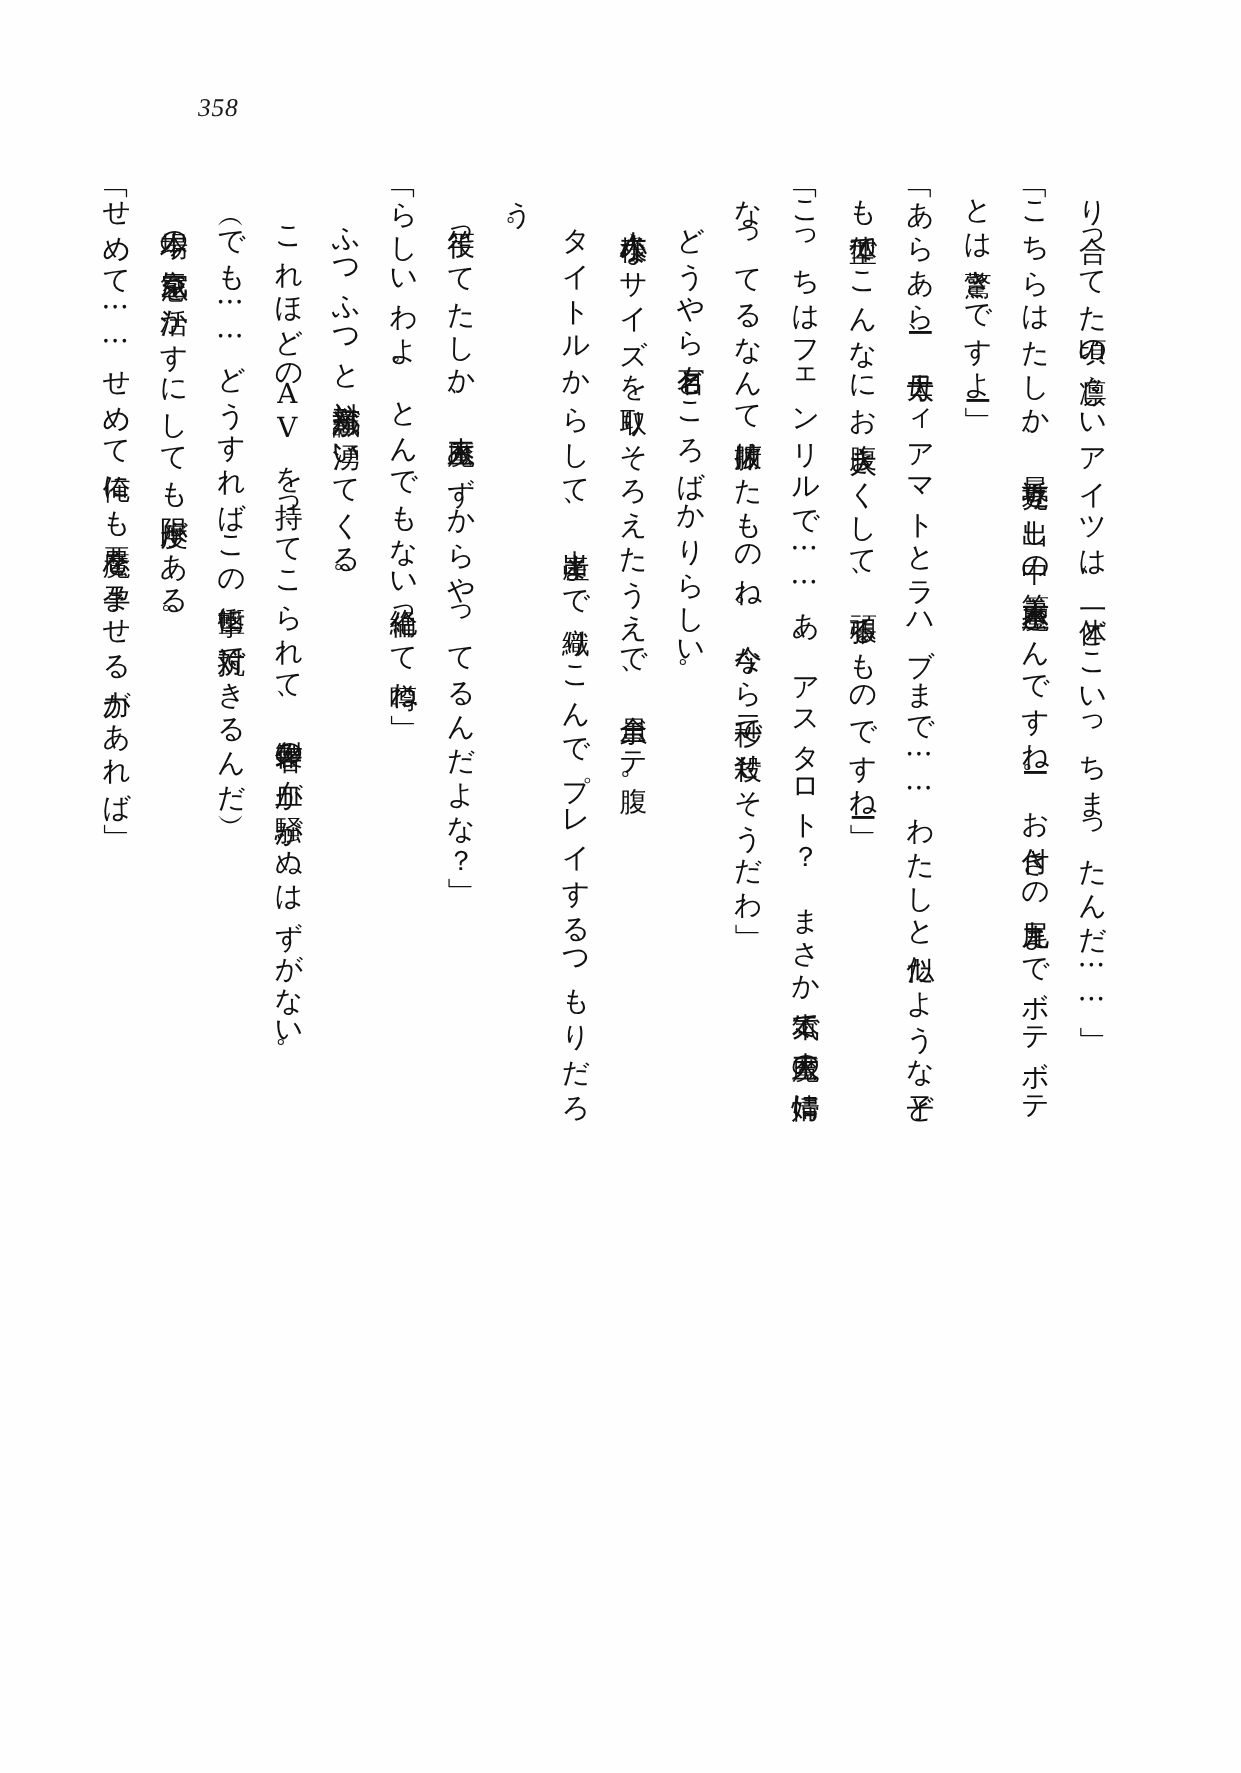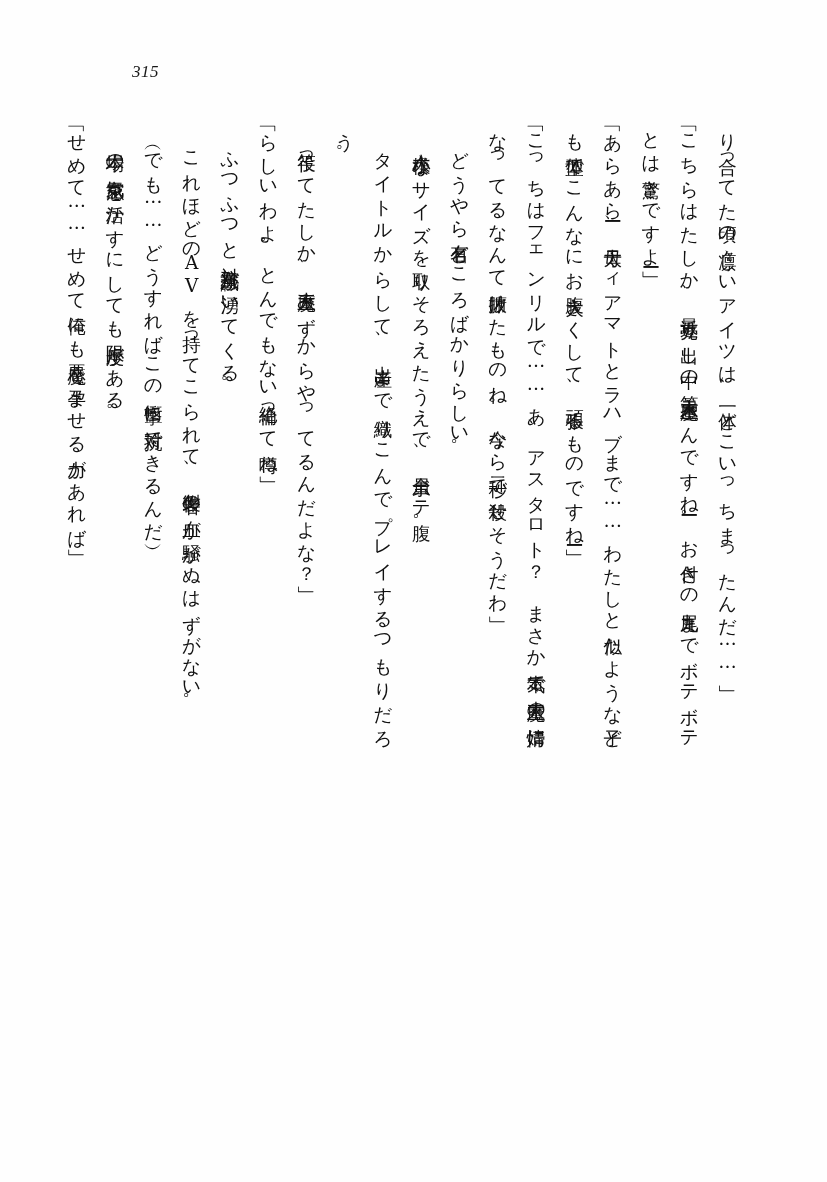--- a/index.html
+++ b/index.html
@@ -62,21 +62,21 @@
   }
   .vtext p.indent {
     text-indent: 19px;
   }
 </style>
 </head>
 <body>
 
 <div class="page">
 
-  <div class="folio">315</div>
+  <div class="folio">358</div>
 
   <div class="body-area">
     <div class="vtext">
       <p>り合ってた頃の凛々しいアイツは、一体どこいっちまったんだ……」</p>
       <p>「こちらはたしか、最近売り出し中の第六天魔王さんですねー。お付きの九尾までボテボテとは驚きですよー」</p>
       <p>「あらあらー、太母ティアマトとラハブまで……わたしと似たような子ども体型でこんなにお腹大きくして、頑張るものですねー」</p>
       <p>「こっちはフェンリルで……あ、アスタロト？　まさか本気で大魔王の情婦になってるなんて腑抜けたものね。今なら二秒で殺せそうだわ」</p>
       <p class="indent">どうやら有名どころばかりらしい。</p>
       <p class="indent">大小様々なサイズを取りそろえたうえで、全員ボテ腹。</p>
       <p class="indent">タイトルからして、出産まで織りこんでプレイするつもりだろう。</p>

